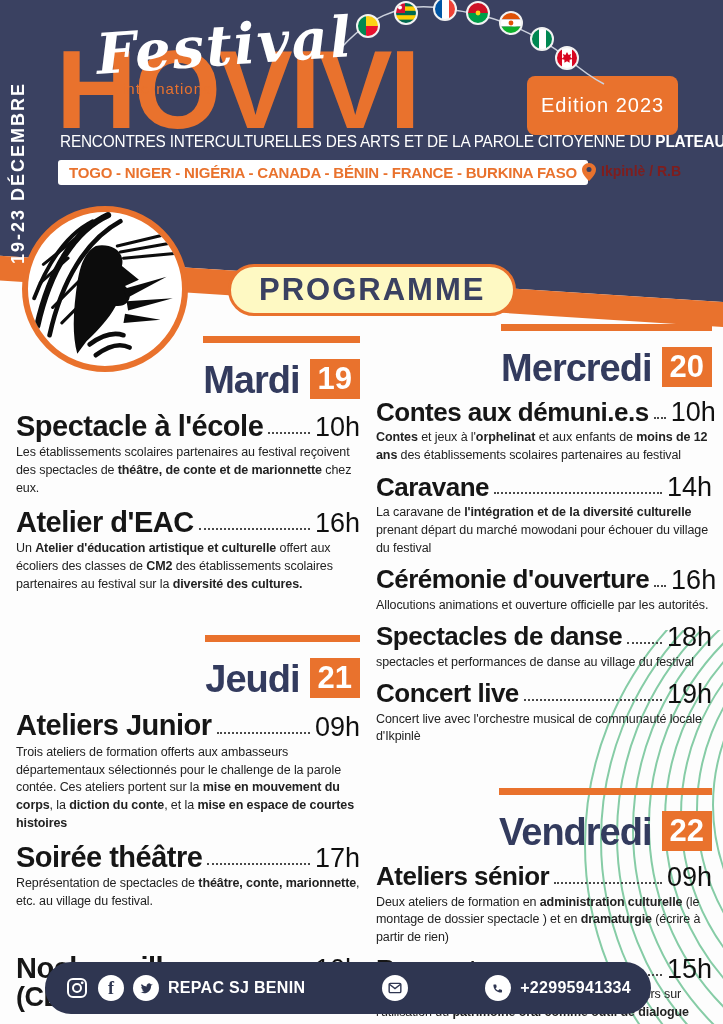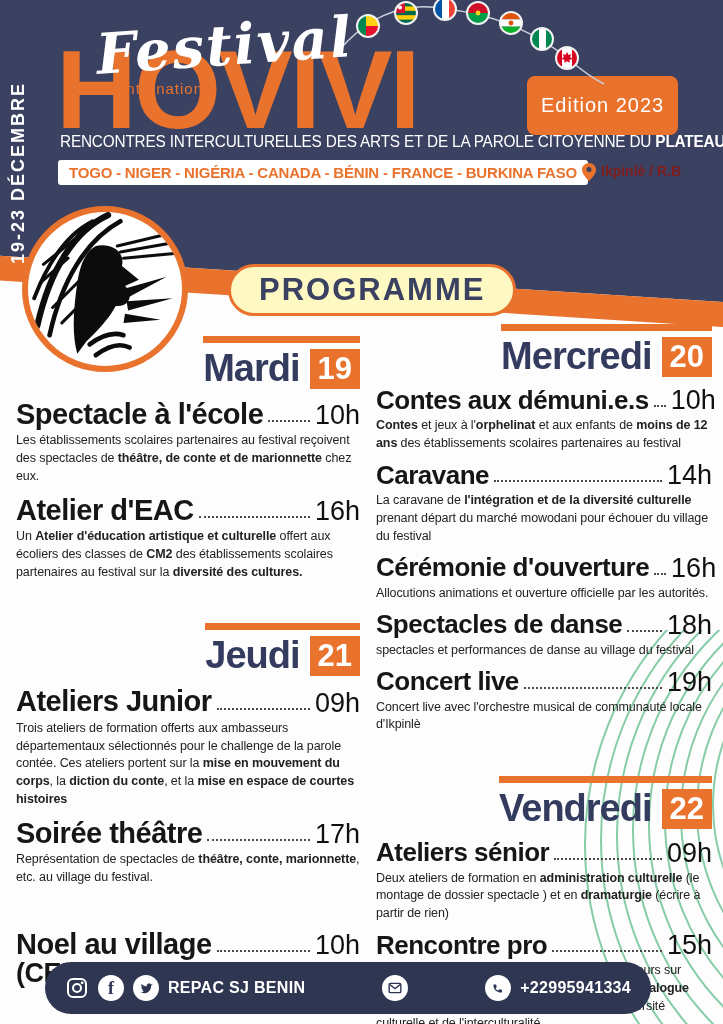--- a/index.html
+++ b/index.html
@@ -70,22 +70,22 @@
     border:3px solid var(--orange);border-radius:28px;padding:5px 28px;
     color:var(--navy);font-weight:bold;font-size:31px;letter-spacing:2px;
   }
   
   .col{position:absolute;}
   .col-left{left:16px;top:336px;width:344px;}
   .col-right{left:376px;top:324px;width:336px;}
   .day{display:block;}
   .day-head{display:flex;justify-content:flex-end;}
   .day-head-inner{
-    display:inline-flex;align-items:center;border-top:7px solid var(--orange);
-    padding-top:4px;
+    display:inline-flex;align-items:flex-start;border-top:7px solid var(--orange);
+    padding-top:16px;
   }
   .day-name{color:#333b5e;font-weight:bold;font-size:38px;letter-spacing:-1px;}
   .day-num{
     background:var(--orange);color:#fff;font-weight:bold;font-size:31px;
     padding:4px 8px 5px;margin-left:10px;line-height:1;
   }
   .event{margin-top:9px;}
   .event-row{display:flex;align-items:flex-end;}
   .event-title{
     color:var(--ink);font-weight:bold;font-size:29px;letter-spacing:-0.5px;

